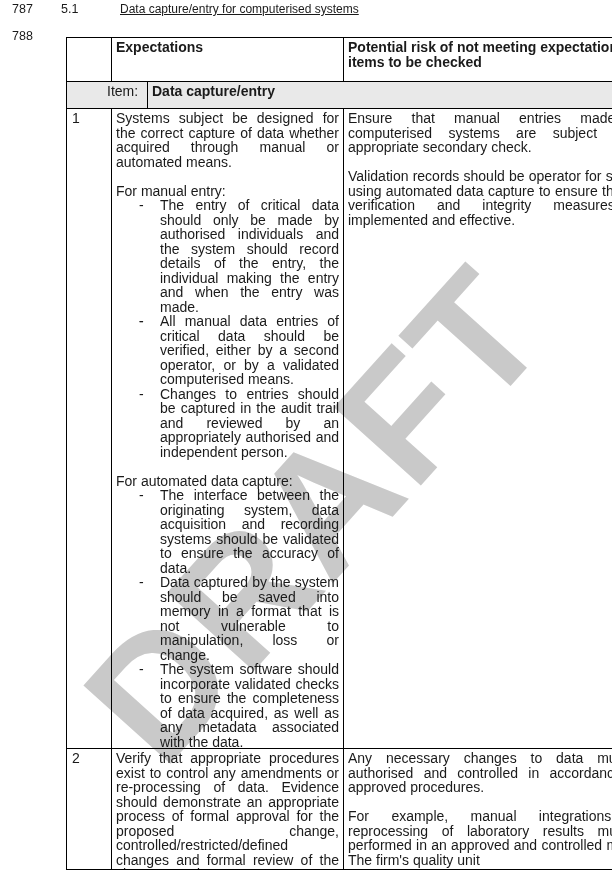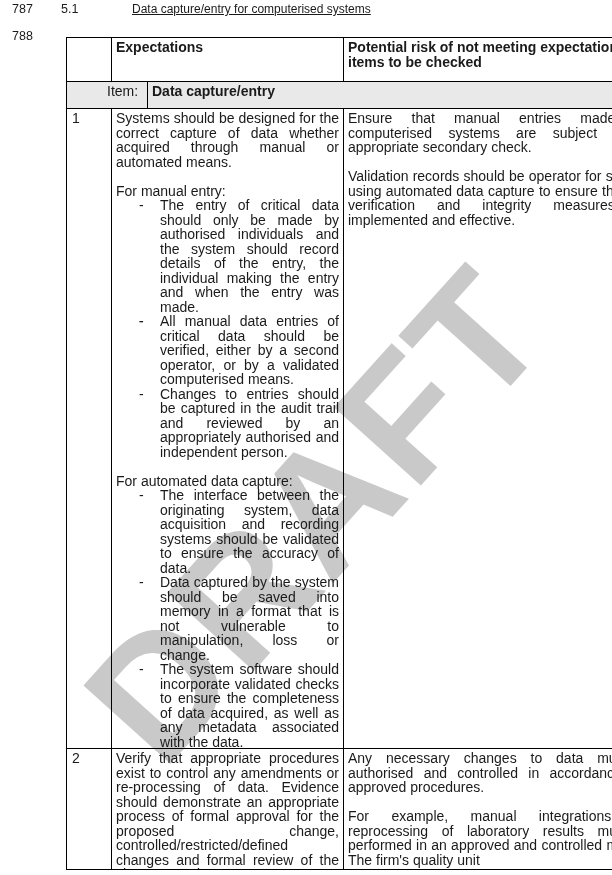--- a/index.html
+++ b/index.html
@@ -17,21 +17,21 @@
   }
   .watermark{
     position:absolute;left:315px;top:515px;z-index:0;
     transform:translate(-50%,-50%) rotate(-48deg);
     font-size:170px;font-weight:bold;letter-spacing:2px;
     color:var(--watermark);white-space:nowrap;user-select:none;
   }
   .margin-label{position:absolute;font-size:12.5px;line-height:14px;z-index:2;}
   .ln1{left:12px;top:2px;}
   .sec{left:61px;top:2px;}
-  .heading{left:132px;top:2px;text-decoration:underline;font-size:12px;}
+  .heading{left:120px;top:2px;text-decoration:underline;font-size:12px;}
   .ln2{left:12px;top:29px;}
 
   .tbl{
     position:absolute;left:66px;top:37px;width:596px;z-index:1;
     border:1px solid var(--border);
     font-size:14px;line-height:14.5px;background:transparent;
   }
   .tr{display:grid;grid-template-columns:44px 232px 1fr;border-bottom:1px solid var(--border);}
   .tr:last-child{border-bottom:none;}
   .tr.header{height:44px;}
@@ -67,21 +67,21 @@
   </div>
 
   <div class="tr item">
     <div class="td">Item:</div>
     <div class="td bold">Data capture/entry</div>
   </div>
 
   <div class="tr r1">
     <div class="td num">1</div>
     <div class="td">
-      <p class="para j">Systems should be designed for the correct capture of data whether acquired through manual or automated means.</p>
+      <p class="para j">Systems subject be designed for the correct capture of data whether acquired through manual or automated means.</p>
       <p class="para mt">For manual entry:</p>
       <div class="bullet j"><span class="dash">-</span><span>The entry of critical data should only be made by authorised individuals and the system should record details of the entry, the individual making the entry and when the entry was made.</span></div>
       <div class="bullet j"><span class="dash">-</span></div>
       <div class="bullet j"><span class="dash">-</span><span>All manual data entries of critical data should be verified, either by a second operator, or by a validated computerised means.</span></div>
       <div class="bullet j"><span class="dash">-</span><span>Changes to entries should be captured in the audit trail and reviewed by an appropriately authorised and independent person.</span></div>
       <p class="para mt">For automated data capture:</p>
       <div class="bullet j"><span class="dash">-</span><span>The interface between the originating system, data acquisition and recording systems should be validated to ensure the accuracy of data.</span></div>
       <div class="bullet j"><span class="dash">-</span><span>Data captured by the system should be saved into memory in a format that is not vulnerable to manipulation, loss or change.</span></div>
       <div class="bullet j"><span class="dash">-</span><span>The system software should incorporate validated checks to ensure the completeness of data acquired, as well as any metadata associated with the data.</span></div>
     </div>

